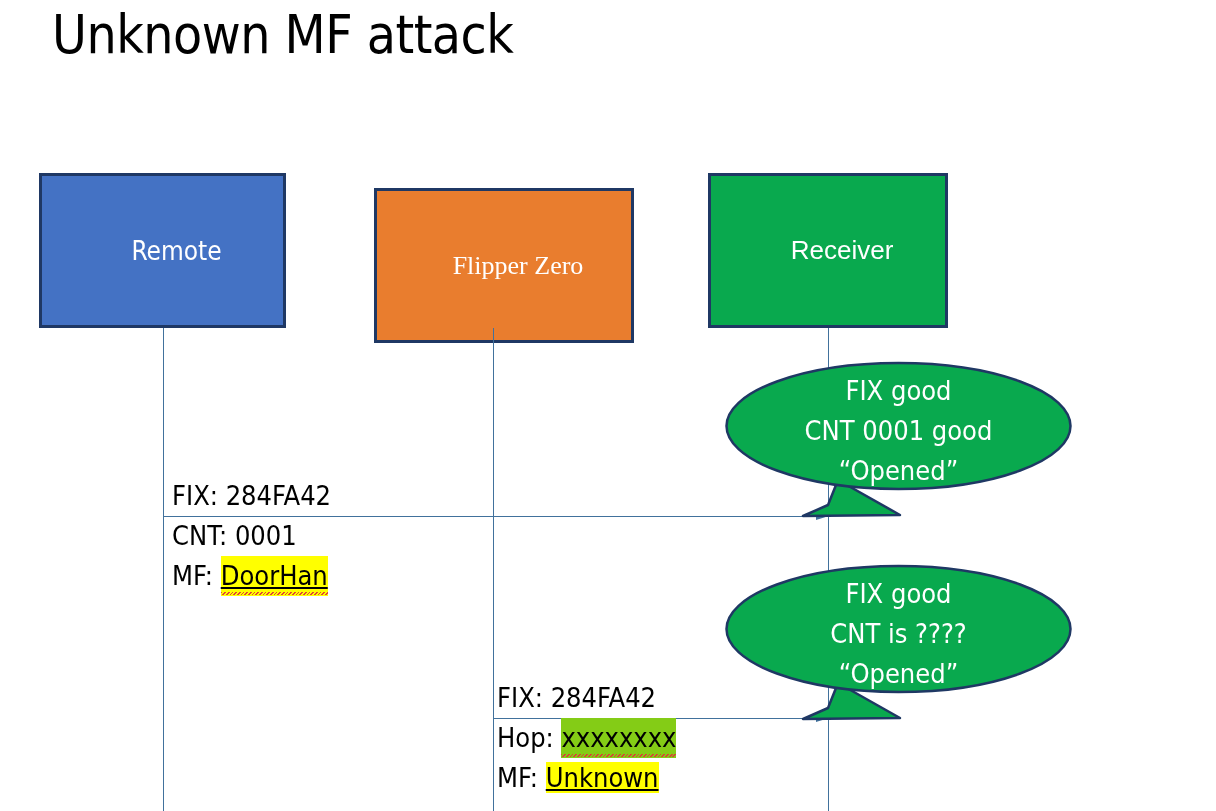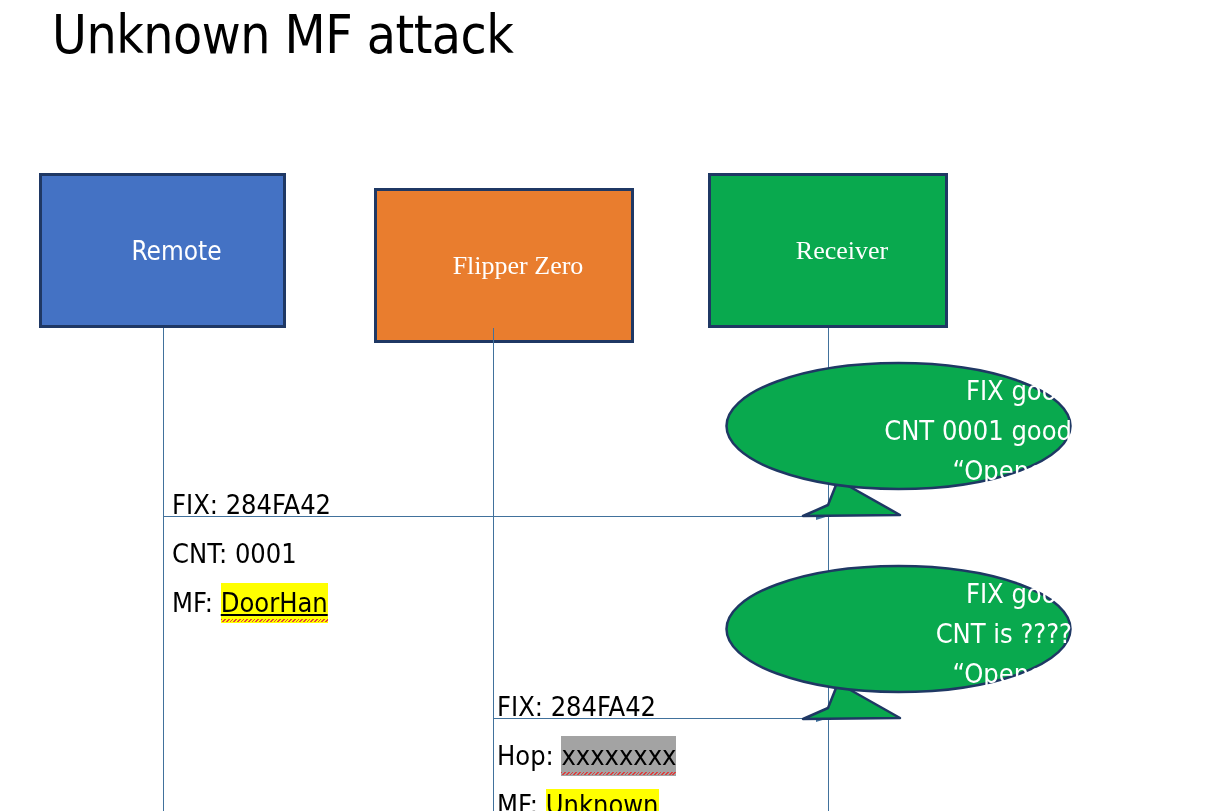--- a/index.html
+++ b/index.html
@@ -44,21 +44,21 @@
     color: #ffffff;
     font-size: 26px;
     font-weight: 400;
     font-family: "DejaVu Sans Condensed", "DejaVu Sans", "Liberation Sans", sans-serif;
     font-stretch: condensed;
     padding-left: 28px;
   }
   .actor-remote  { left: 39px;  top: 173px; width: 247px; height: 155px; background: #4472C4; }
   .actor-flipper { left: 374px; top: 188px; width: 260px; height: 155px; background: #E97D2E; font-family: Liberation Serif, serif; }
   .actor-receiver{ left: 708px; top: 173px; width: 240px; height: 155px; background: #09A94E;
-                   font-family: Liberation Serif, serif; font-stretch: normal; }
+                   font-family: Liberation Sans, sans-serif; font-stretch: normal; }
 
   
   .lifeline {
     position: absolute;
     width: 1px;
     background: #41719C;
   }
   .lifeline-remote   { left: 163px; top: 328px; height: 483px; }
   .lifeline-flipper  { left: 493px; top: 328px; height: 483px; }
   .lifeline-receiver { left: 828px; top: 328px; height: 483px; }
@@ -88,21 +88,21 @@
     position: absolute;
     font-family: "DejaVu Sans Condensed", "DejaVu Sans", "Liberation Sans", sans-serif;
     font-stretch: condensed;
     font-size: 27px;
     color: #000000;
     line-height: 40px;
     white-space: nowrap;
   }
   .label-1 { left: 172px; top: 476px; }
   .label-2 { left: 497px; top: 678px; }
-  .msg-line { display: block; margin-top: 9px; }
+  .msg-line { display: block; }
 
   .hl {
     background: #FFFF00;
     color: #000000;
     text-decoration: underline;
   }
   .squiggle {
     position: relative;
     display: inline-block;
   }
@@ -113,21 +113,21 @@
     right: 0;
     bottom: 1px;
     height: 3px;
     background:
       repeating-linear-gradient(135deg,
         #E03A3A 0px, #E03A3A 1.2px,
         transparent 1.2px, transparent 2.6px);
     opacity: 0.95;
   }
   .hl-faint {
-    background: #a3a3a3;
+    background: #84cc16;
   }
 
   
   .bubble {
     position: absolute;
   }
   .bubble svg {
     display: block;
     overflow: visible;
   }
@@ -141,21 +141,21 @@
     font-family: "DejaVu Sans Condensed", "DejaVu Sans", "Liberation Sans", sans-serif;
     font-stretch: condensed;
     font-size: 27px;
     line-height: 40px;
     pointer-events: none;
   }
   .bubble-1 { left: 725px; top: 362px; }
   .bubble-2 { left: 725px; top: 565px; }
   .bubble-1 .bubble-text { padding-top: 9px; }
   .bubble-2 .bubble-text { padding-top: 9px; }
-  .bubble-line { display: block; text-align: right; }
+  .bubble-line { display: block; }
 </style>
 </head>
 <body>
 
 <div id="slide">
 
   <div class="slide-title">Unknown MF attack</div>
 
   <div class="actor-box actor-remote">
     <span>Remote</span>

